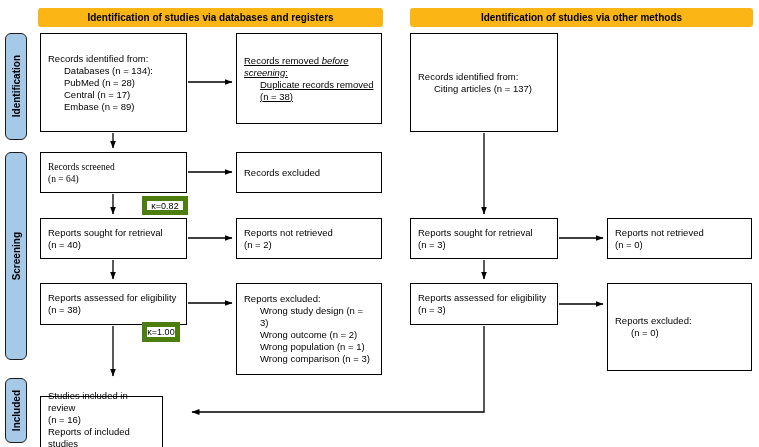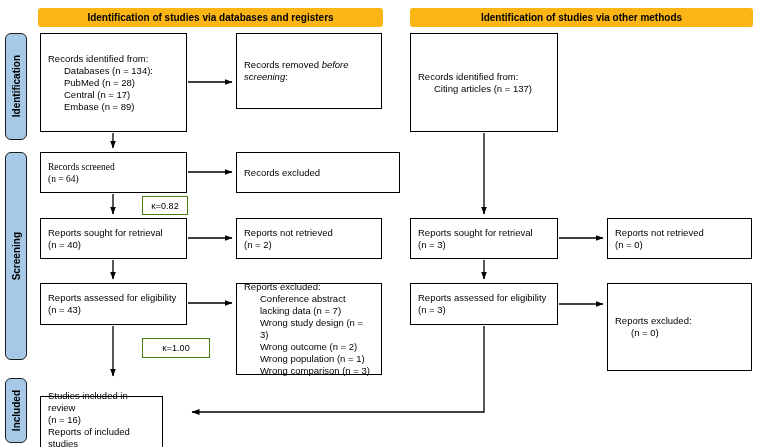--- a/index.html
+++ b/index.html
@@ -27,40 +27,40 @@
     font-size:10px;font-weight:bold;white-space:nowrap;
   }
   .box{
     position:absolute;background:#ffffff;border:1.4px solid var(--box-border);
     box-sizing:border-box;padding:3px 7px;
     display:flex;flex-direction:column;justify-content:center;
     font-size:9.5px;line-height:12px;
   }
   .box .ind{padding-left:16px;}
   .kappa{
-    position:absolute;background:#ffffff;border:1px solid #4d7c0f;
+    position:absolute;background:#ffffff;border:5px solid #4d7c0f;
     box-sizing:border-box;display:flex;align-items:center;justify-content:center;
     font-size:9px;
   }
   
   #hdr-left{left:38px;top:8px;width:345px;}
   #hdr-right{left:410px;top:8px;width:343px;}
   #sb-identification{left:5px;top:33px;height:107px;}
   #sb-screening{left:5px;top:152px;height:208px;}
   #sb-included{left:5px;top:378px;height:65px;}
   #b1{left:40px;top:33px;width:147px;height:99px;}
-  #b2{left:236px;top:33px;width:146px;height:76px;}
+  #b2{left:236px;top:33px;width:146px;height:91px;text-decoration:underline;}
   #b3{left:40px;top:152px;width:147px;height:41px;font-family:Liberation Serif, serif;}
-  #b4{left:236px;top:152px;width:164px;height:41px;}
+  #b4{left:236px;top:152px;width:146px;height:41px;}
   #k1{left:142px;top:196px;width:46px;height:19px;}
   #b5{left:40px;top:218px;width:147px;height:41px;}
   #b6{left:236px;top:218px;width:146px;height:41px;}
   #b7{left:40px;top:283px;width:147px;height:42px;}
   #b8{left:236px;top:283px;width:146px;height:92px;}
-  #k2{left:142px;top:338px;width:68px;height:20px;}
+  #k2{left:142px;top:322px;width:38px;height:20px;}
   #b9{left:40px;top:380px;width:123px;height:60px;margin-top:16px;}
   #r1{left:410px;top:33px;width:148px;height:99px;}
   #r2{left:410px;top:218px;width:148px;height:41px;}
   #r3{left:607px;top:218px;width:145px;height:41px;}
   #r4{left:410px;top:283px;width:148px;height:42px;}
   #r5{left:607px;top:283px;width:145px;height:88px;}
 </style>
 </head>
 <body>
 
@@ -105,20 +105,21 @@
   <div class="box" id="b1">
     <div>Records identified from:</div>
     <div class="ind">Databases (n = 134):</div>
     <div class="ind">PubMed (n = 28)</div>
     <div class="ind">Central (n = 17)</div>
     <div class="ind">Embase (n = 89)</div>
   </div>
 
   <div class="box" id="b2">
     <div><span>Records removed </span><i>before screening</i><span>:</span></div>
+    <div class="ind">Duplicate records removed (n = 38)</div>
   </div>
 
   <div class="box" id="b3">
     <div>Records screened</div>
     <div>(n = 64)</div>
   </div>
 
   <div class="box" id="b4">
     <div>Records excluded</div>
   </div>
@@ -130,26 +131,25 @@
     <div>(n = 40)</div>
   </div>
 
   <div class="box" id="b6">
     <div>Reports not retrieved</div>
     <div>(n = 2)</div>
   </div>
 
   <div class="box" id="b7">
     <div>Reports assessed for eligibility</div>
-    <div>(n = 43)</div>
+    <div>(n = 38)</div>
   </div>
 
   <div class="box" id="b8">
     <div>Reports excluded:</div>
-    <div class="ind">Conference abstract lacking data (n = 7)</div>
     <div class="ind">Wrong study design (n = 3)</div>
     <div class="ind">Wrong outcome (n = 2)</div>
     <div class="ind">Wrong population (n = 1)</div>
     <div class="ind">Wrong comparison (n = 3)</div>
   </div>
 
   <div class="kappa" id="k2">κ=1.00</div>
 
   <div class="box" id="b9">
     <div>Studies included in review</div>

